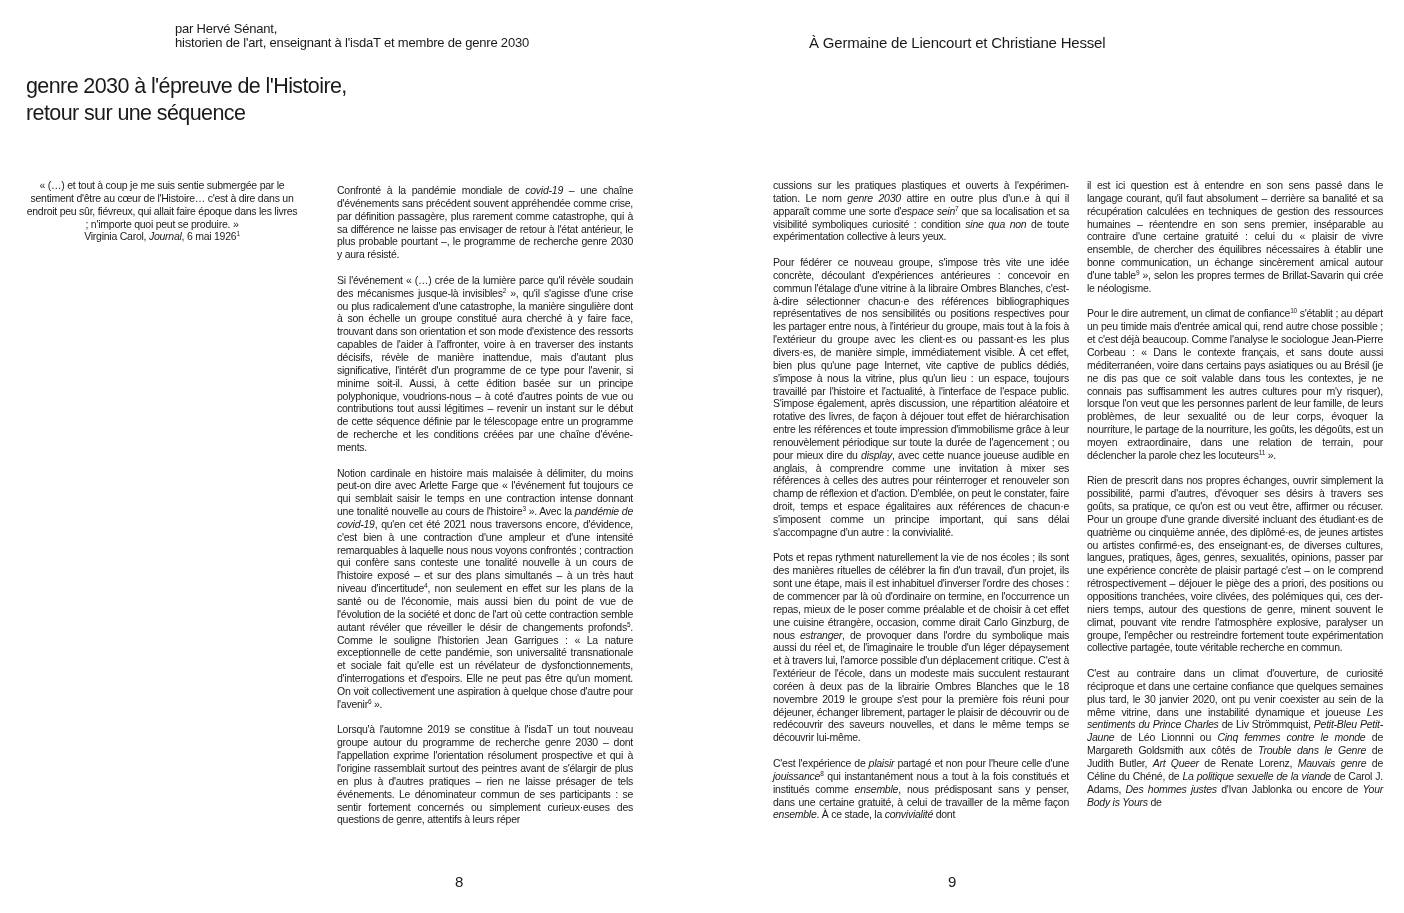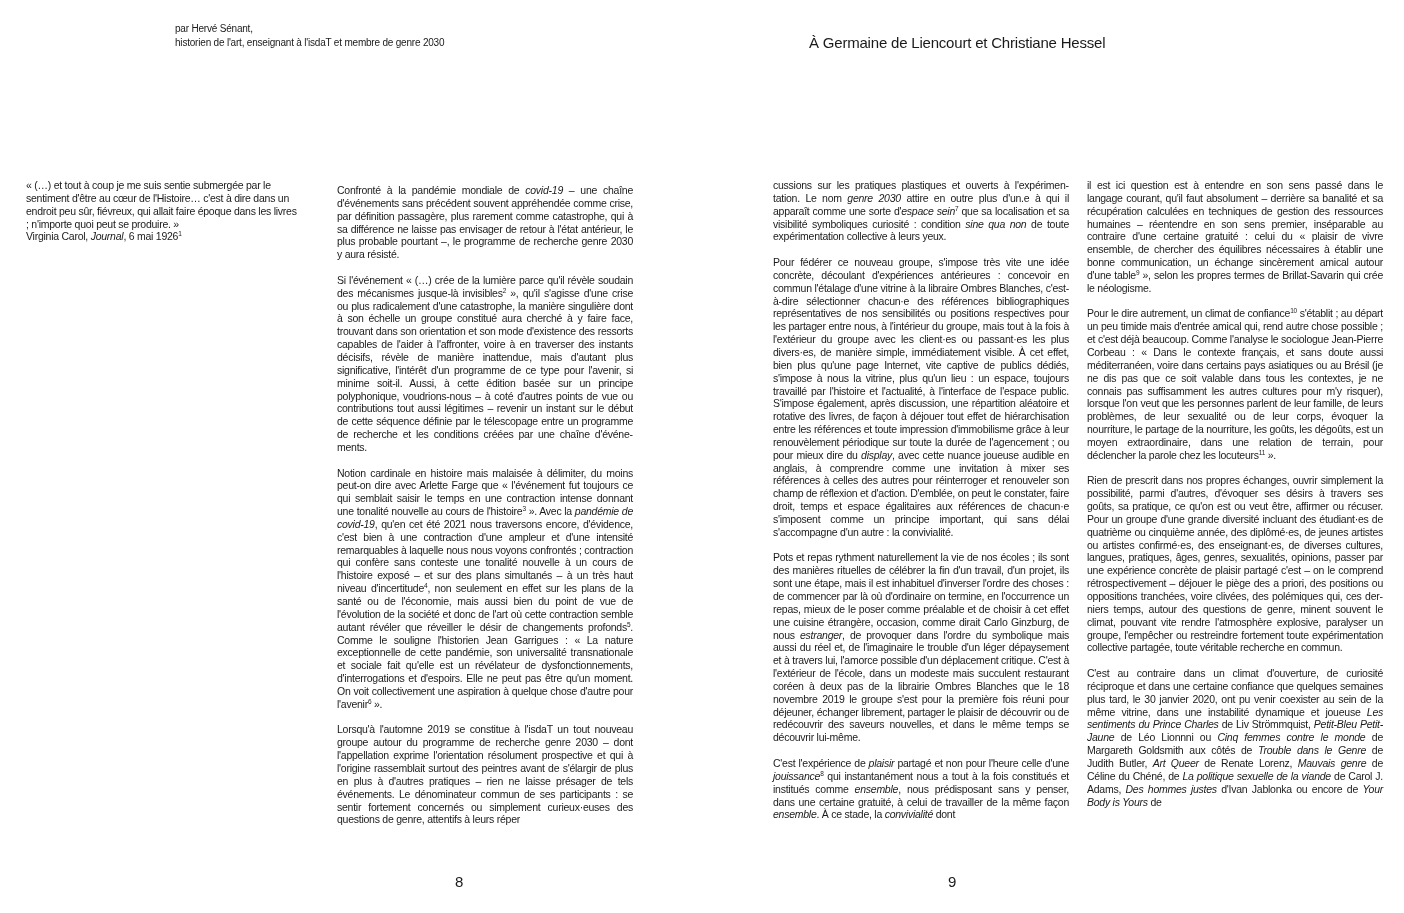--- a/index.html
+++ b/index.html
@@ -21,21 +21,21 @@
       height: 913px;
       width: 702px;
     }
     #page-left { left: 0; }
     #page-right { left: 702px; }
 
     .byline {
       position: absolute;
       left: 175px;
       top: 22px;
-      font-size: 10px;
+      font-size: 13px;
       line-height: 13.5px;
       letter-spacing: -0.2px;
     }
     .dedication {
       position: absolute;
       left: 107px;
       top: 36px;
       font-size: 15px;
       line-height: 13.5px;
       letter-spacing: -0.2px;
@@ -58,21 +58,21 @@
       text-align: justify;
       hyphens: manual;
     }
     .column p {
       margin: 0 0 12.85px 0;
     }
     .epigraph {
       left: 26px;
       top: 179px;
       width: 272px;
-      text-align: left;
+      text-align: center;
     }
     .epigraph p { margin: 0; }
     #col-1 { left: 337px; top: 184px; width: 296px; }
     #col-2 { left: 71px; top: 179px; width: 296px; }
     #col-3 { left: 385px; top: 179px; width: 296px; }
 
     .page-number {
       position: absolute;
       top: 873px;
       font-size: 15px;
@@ -86,21 +86,22 @@
 </head>
 <body>
 
 <div class="page" id="page-left">
   <div class="byline">
     <div>par Hervé Sénant,</div>
     <div>historien de l'art, enseignant à l'isdaT et membre de genre 2030</div>
   </div>
 
   <h1 class="title">
-    <br>
+    <span>genre 2030 à l'épreuve de l'Histoire,</span><br>
+    <span>retour sur une séquence</span>
   </h1>
 
   <div class="column epigraph">
     <p>« (…) et tout à coup je me suis sentie submergée par le sentiment d'être au cœur de l'Histoire… c'est à dire dans un endroit peu sûr, fiévreux, qui allait faire époque dans les livres ; n'importe quoi peut se produire. »</p>
     <p><span>Virginia Carol, </span><i>Journal</i><span>, 6 mai 1926</span><sup>1</sup></p>
   </div>
 
   <div class="column" id="col-1">
       <p><span>Confronté à la pandémie mondiale de </span><i>covid-19</i><span> – une chaîne d'événements sans précédent souvent appréhendée comme crise, par définition passagère, plus rarement comme catas­trophe, qui à sa différence ne laisse pas envisager de retour à l'état antérieur, le plus probable pourtant –, le programme de recherche genre 2030 y aura résisté.</span></p>
       <p><span>Si l'événement « (…) crée de la lumière parce qu'il révèle sou­dain des mécanismes jusque-là invisibles</span><sup>2</sup><span> », qu'il s'agisse d'une crise ou plus radicalement d'une catastrophe, la ma­nière singulière dont à son échelle un groupe constitué aura cherché à y faire face, trouvant dans son orientation et son mode d'existence des ressorts capables de l'aider à l'affronter, voire à en traverser des instants décisifs, révèle de manière inattendue, mais d'autant plus significative, l'intérêt d'un programme de ce type pour l'avenir, si minime soit-il. Aus­si, à cette édition basée sur un principe polyphonique, vou­drions-nous – à coté d'autres points de vue ou contributions tout aussi légitimes – revenir un instant sur le début de cette séquence définie par le télescopage entre un programme de recherche et les conditions créées par une chaîne d'événe­ments.</span></p>

